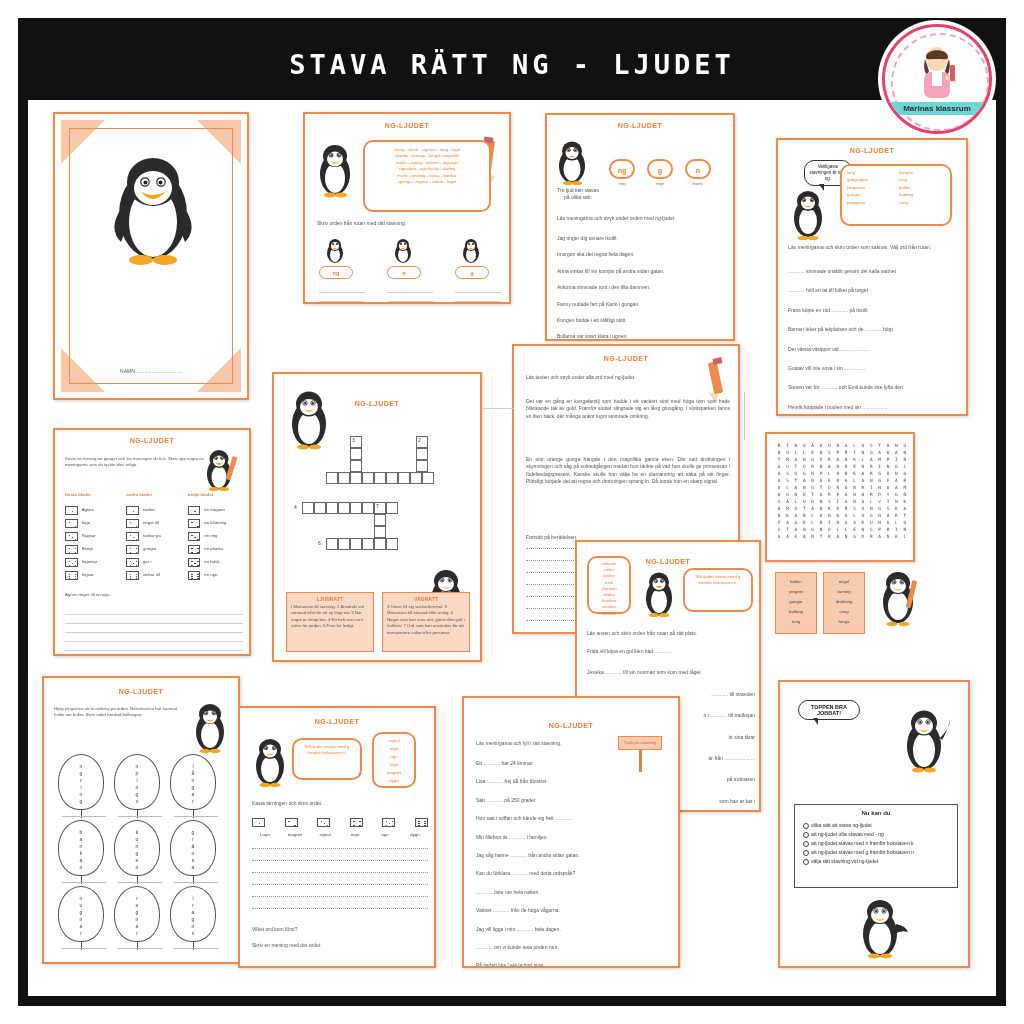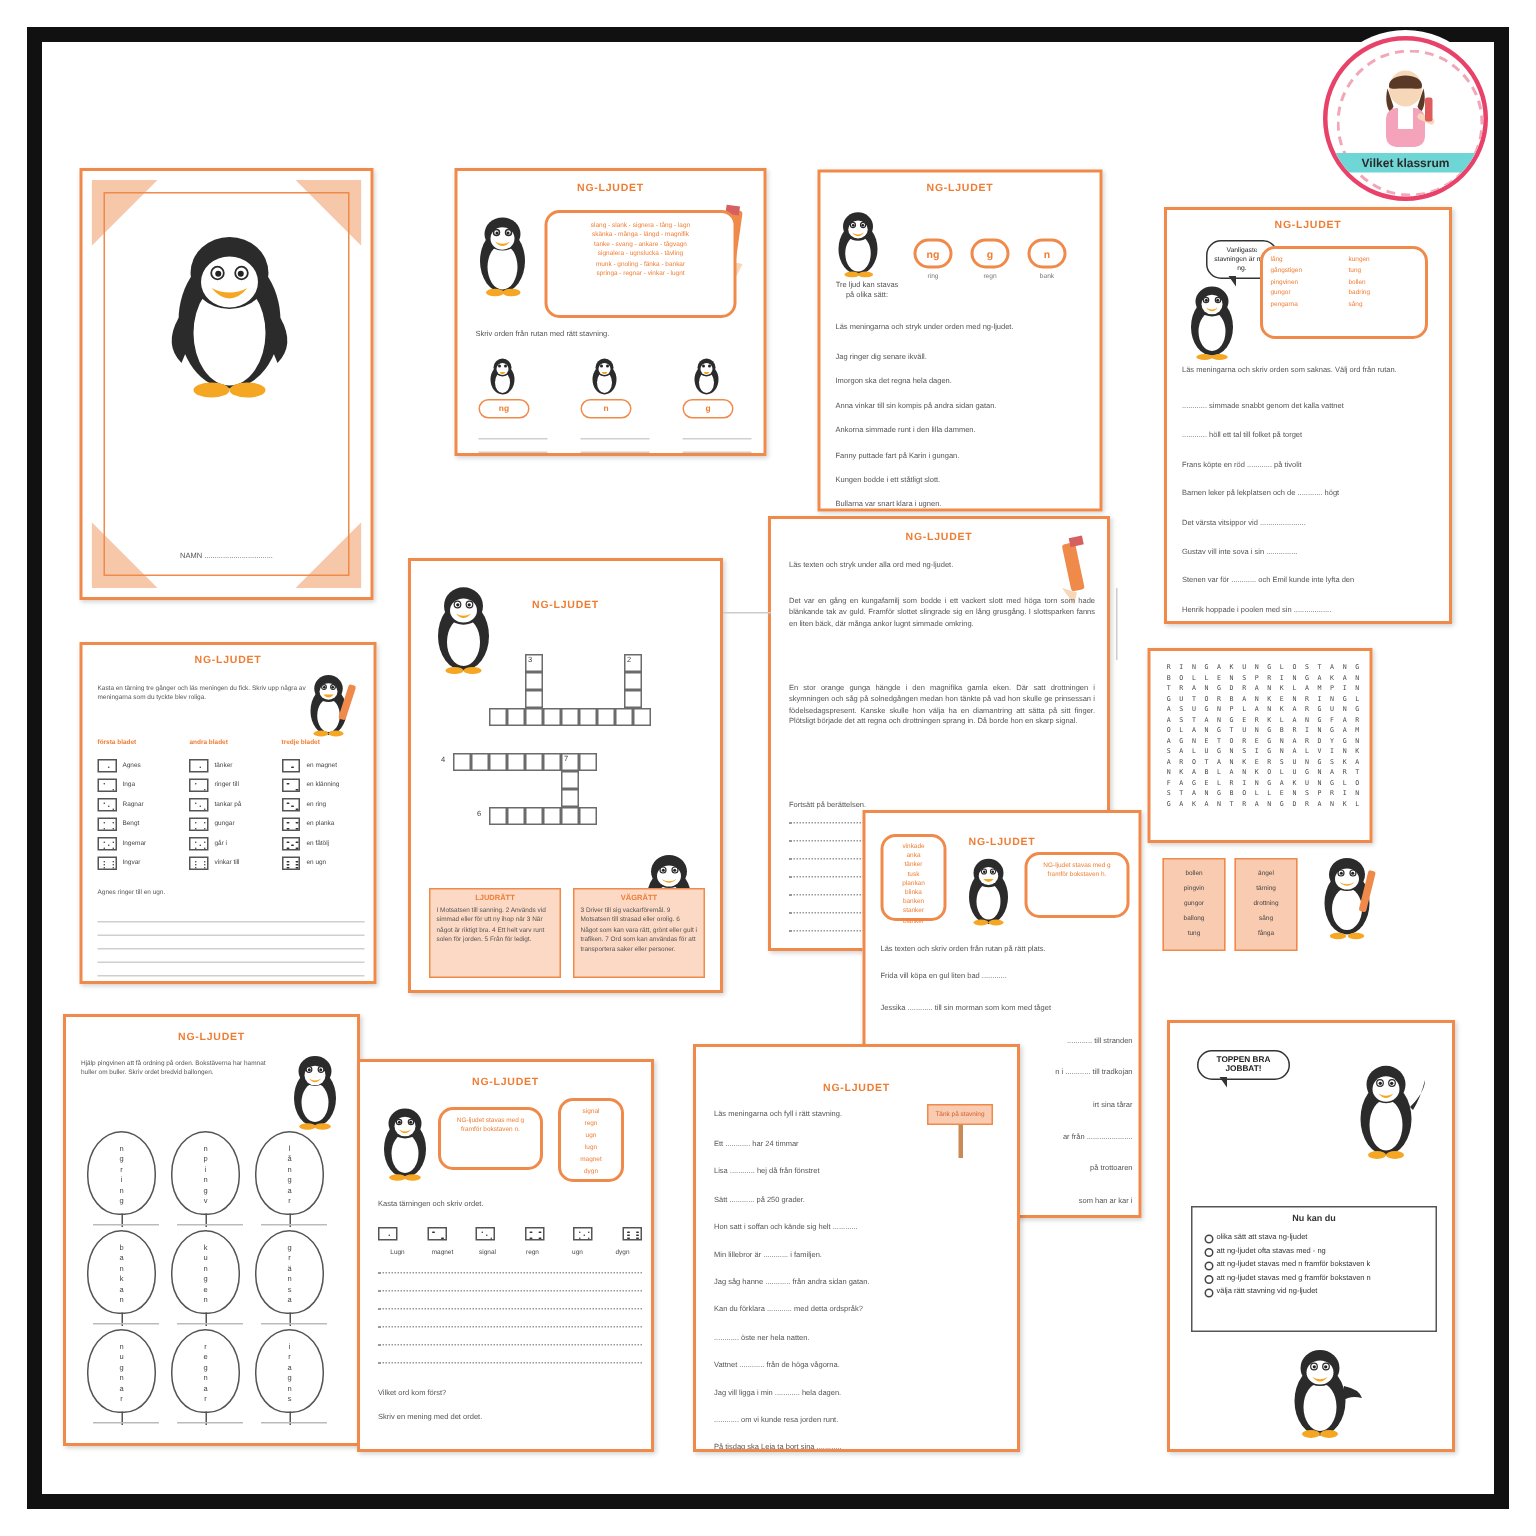--- a/index.html
+++ b/index.html
@@ -214,34 +214,37 @@
     position: absolute; left: -8px; top: 2px;
     width: 4px; height: 4px; border: 1px solid #444; border-radius: 50%;
   }
 </style>
 </head>
 <body>
 
 <div id="page">
   <div class="frame"></div>
 
+  <div class="banner">
+    <div class="banner-title">STAVA RÄTT NG - LJUDET</div>
+  </div>
 
   <div class="badge">
     <div class="badge-ring"></div>
     <svg class="badge-fig" width="54" height="62" viewBox="0 0 54 62">
       <ellipse cx="27" cy="14" rx="11" ry="12" fill="#f6d7b8"></ellipse>
       <path d="M16 12c0-9 22-9 22 0 0 3-2 2-11 2s-11 1-11-2z" fill="#5a3a26"></path>
       <path d="M15 14c-2 8 0 14 2 16l2-4z" fill="#5a3a26"></path>
       <path d="M39 14c2 8 0 14-2 16l-2-4z" fill="#5a3a26"></path>
       <rect x="14" y="27" width="26" height="26" rx="7" fill="#f4a3bb"></rect>
       <rect x="22" y="27" width="10" height="14" fill="#ffffff"></rect>
       <rect x="36" y="30" width="12" height="4" rx="2" fill="#f6d7b8" transform="rotate(25 36 30)"></rect>
       <rect x="40" y="20" width="5" height="16" rx="1.5" fill="#e05b5b"></rect>
     </svg>
-    <div class="badge-label">Vilket klassrum</div>
+    <div class="badge-label">Marinas klassrum</div>
   </div>
 
   <div class="sheet" style="left:53px; top:112px; width:196px; height:288px;">
     <div class="cover-corner" style="left:6px; top:6px; clip-path:polygon(0 0,100% 0,0 100%);"></div>
     <div class="cover-corner" style="right:6px; top:6px; clip-path:polygon(100% 0,100% 100%,0 0);"></div>
     <div class="cover-corner" style="left:6px; bottom:6px; clip-path:polygon(0 0,0 100%,100% 100%);"></div>
     <div class="cover-corner" style="right:6px; bottom:6px; clip-path:polygon(100% 0,100% 100%,0 100%);"></div>
     <div class="cover-inner" style="left:14px; top:14px; right:14px; bottom:14px;"></div>
 
     <svg style="position:absolute; left:52px; top:38px;" width="92" height="115" viewBox="0 0 92 115">

